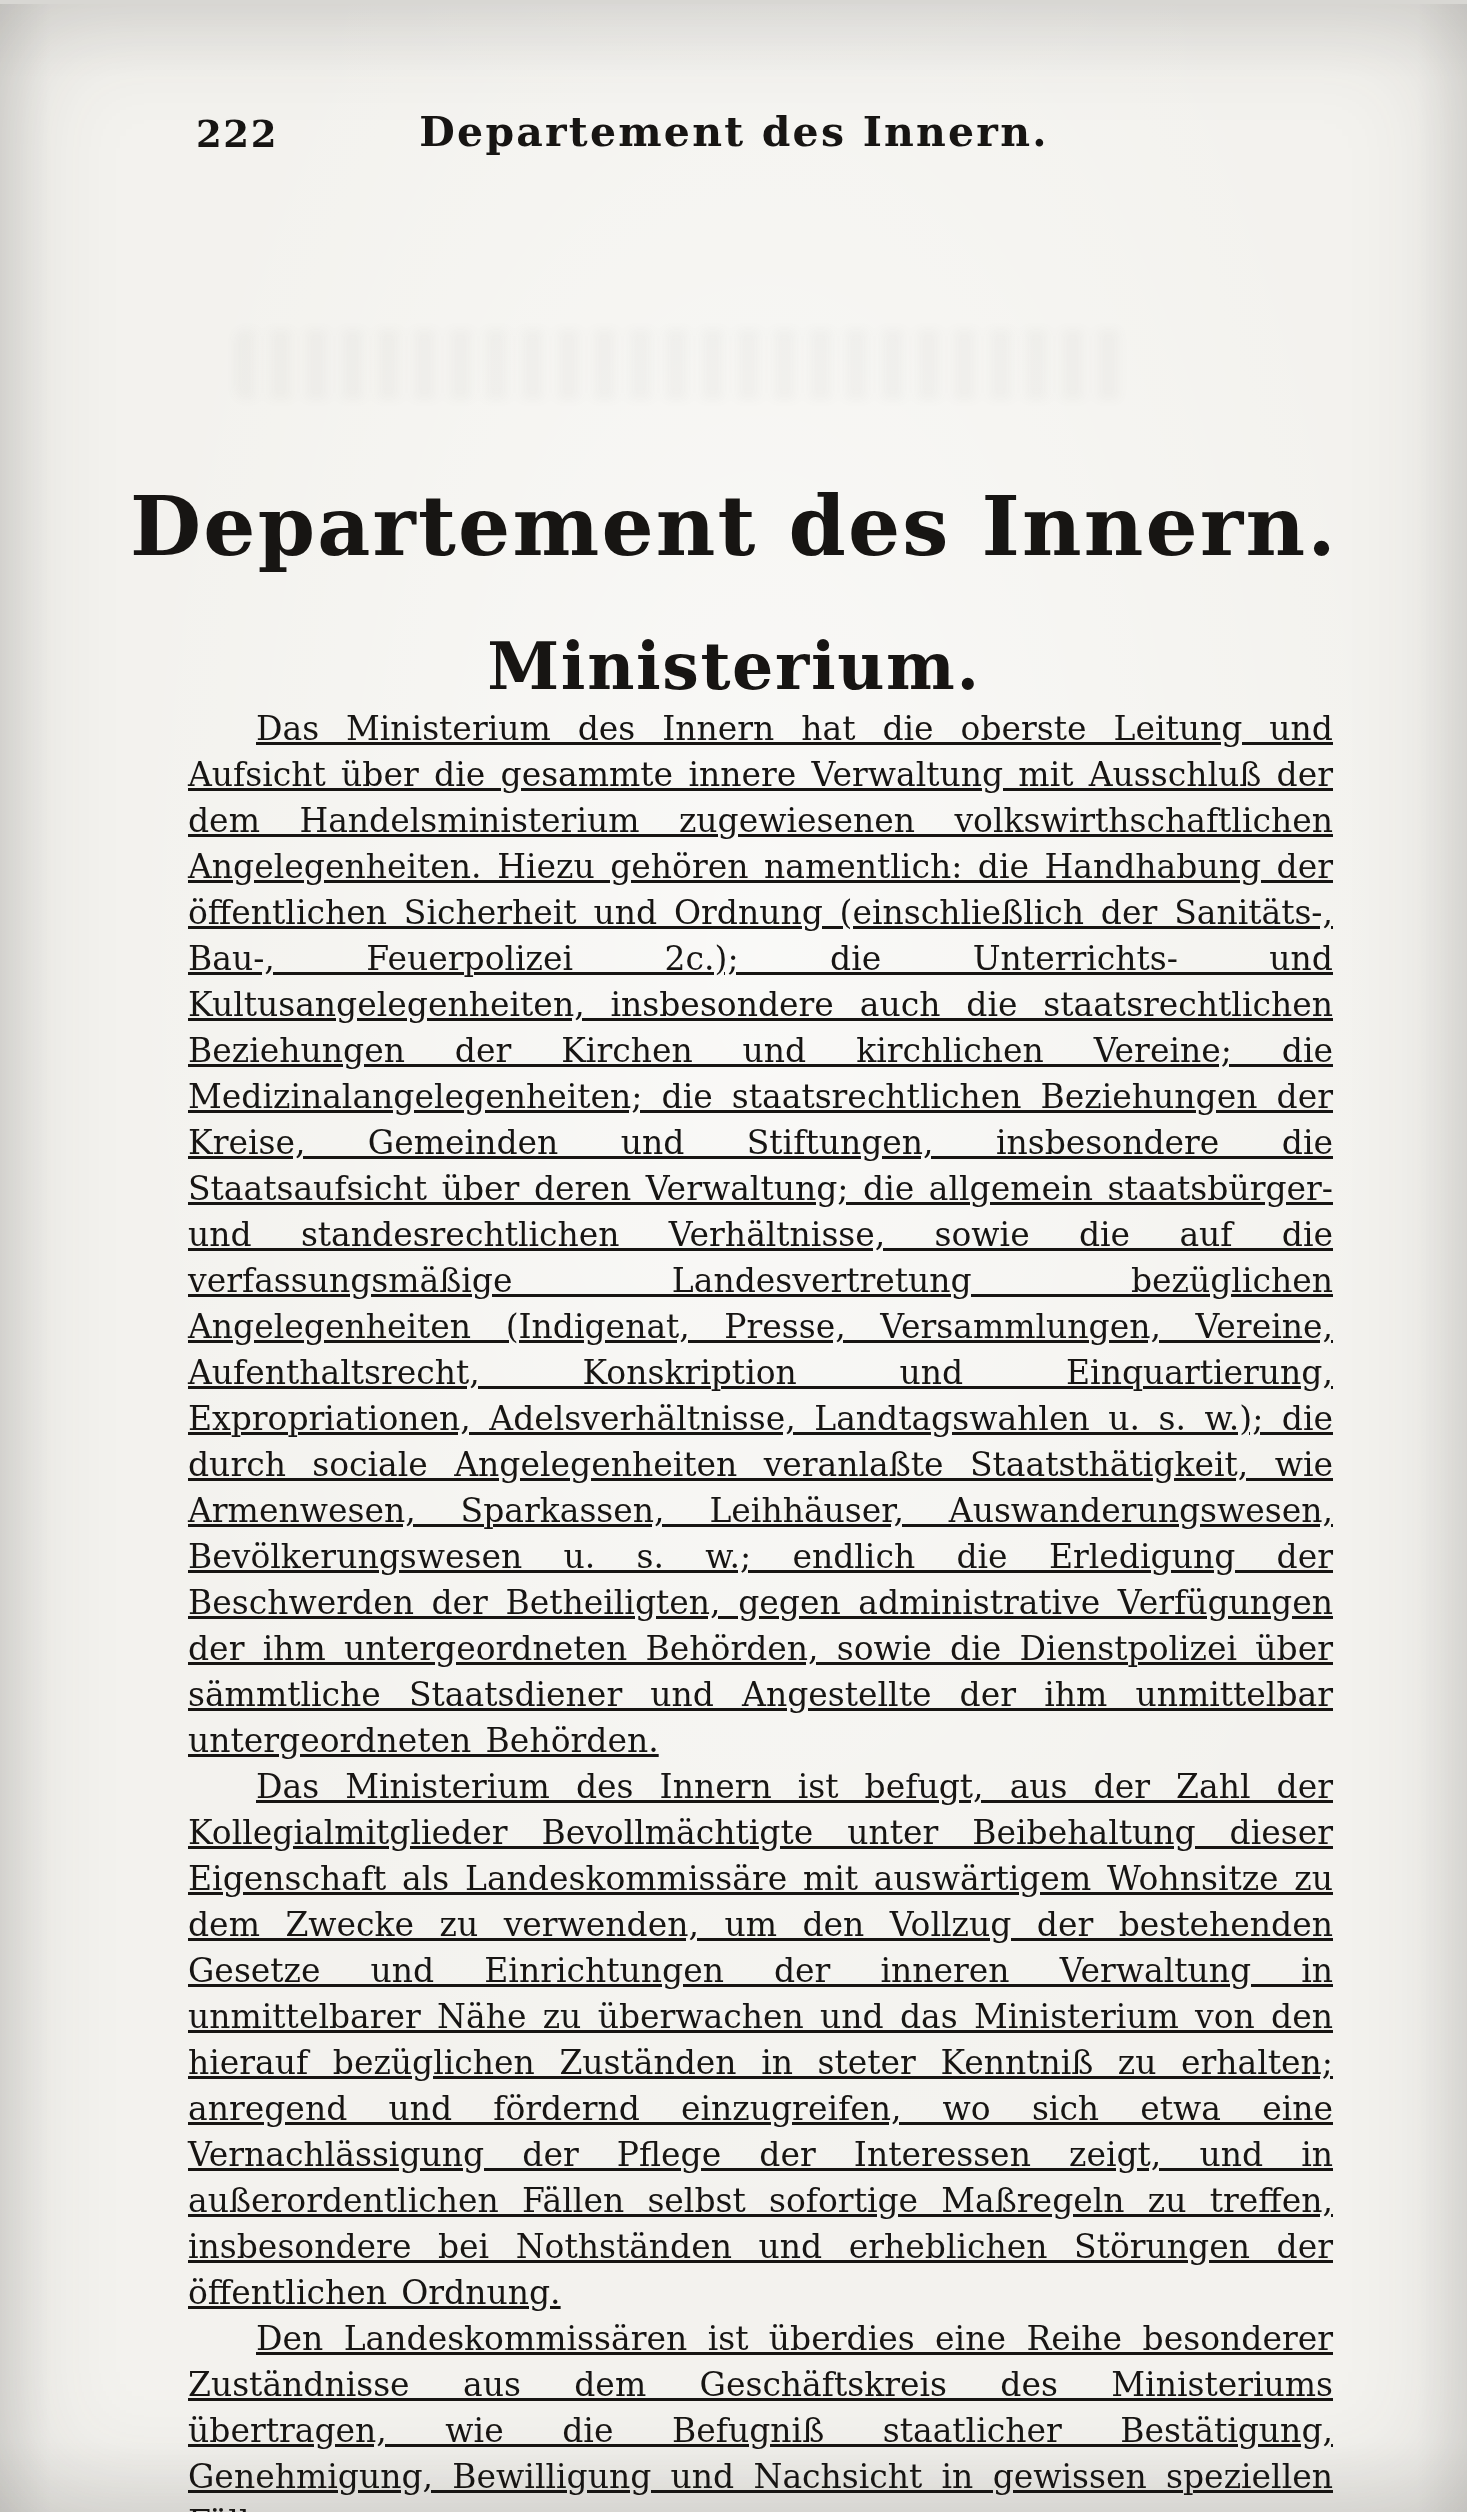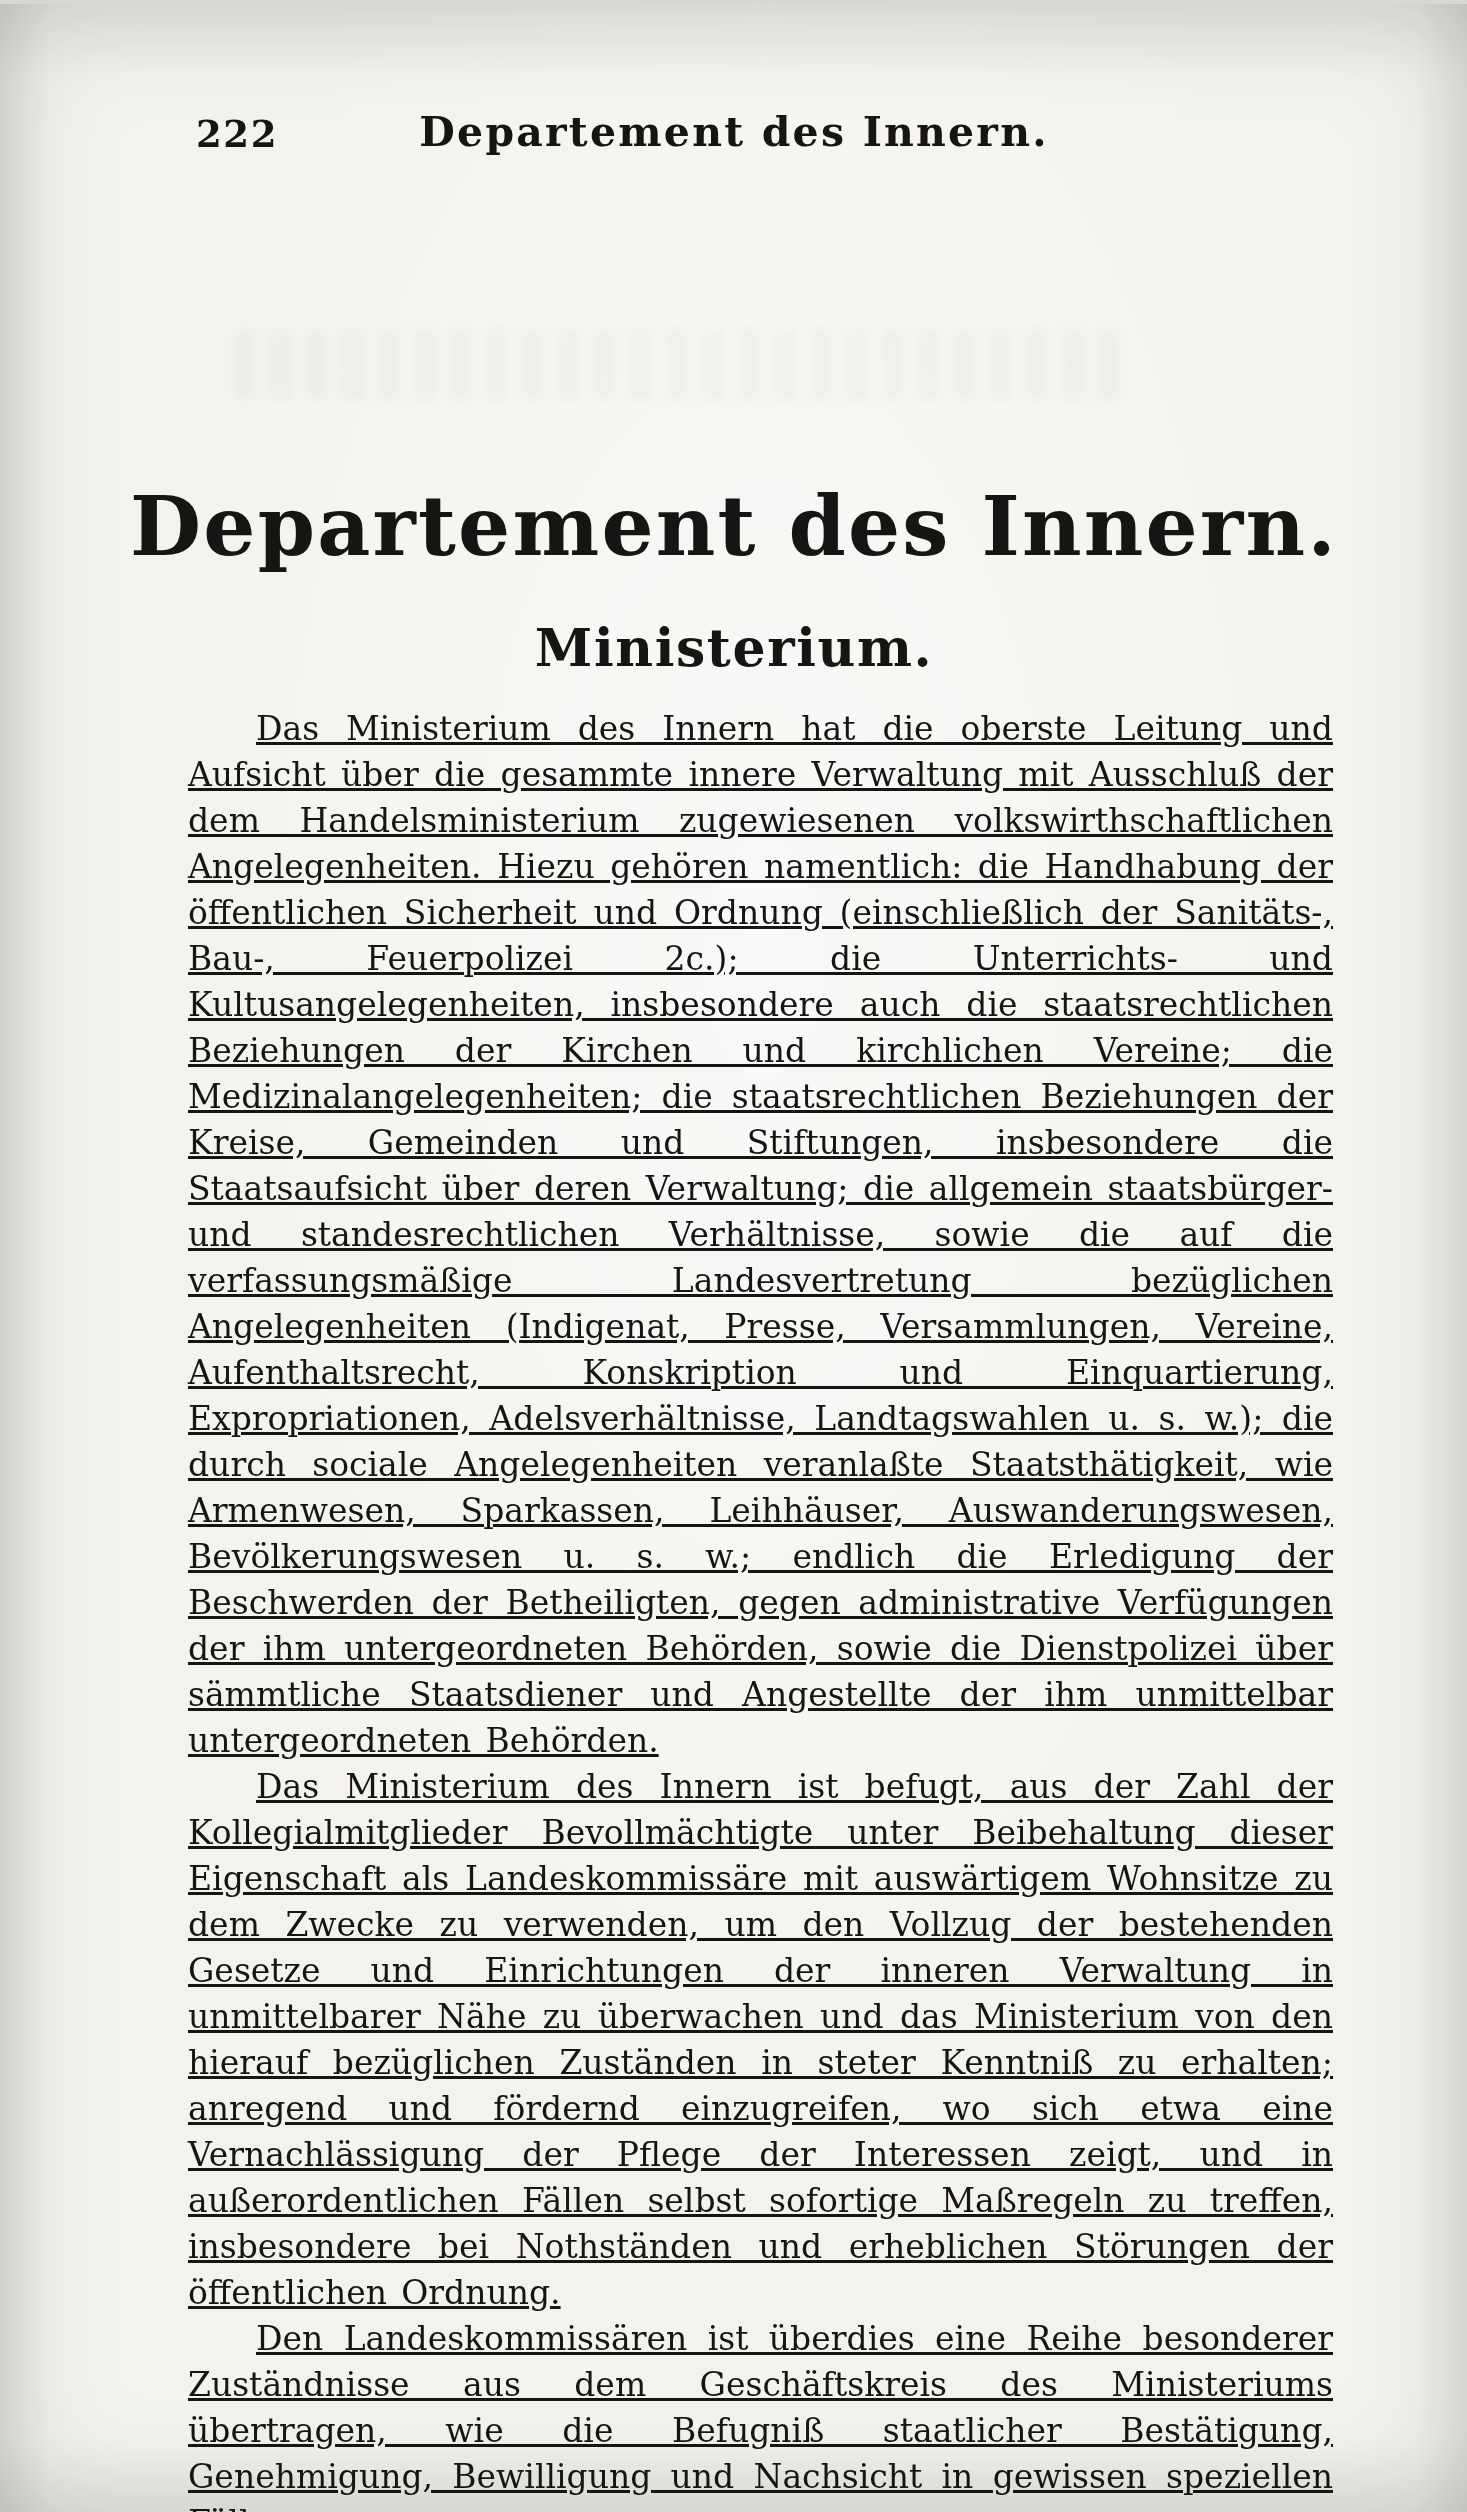--- a/index.html
+++ b/index.html
@@ -64,21 +64,21 @@
     font-size: 82px;
     font-weight: bold;
     letter-spacing: 2.2px;
   }
   .section-title {
     position: absolute;
     top: 570px;
     left: 0;
     width: 100%;
     text-align: center;
-    font-size: 52px;
+    font-size: 65px;
     font-weight: bold;
     letter-spacing: 1.6px;
   }
   .body-text {
     position: absolute;
     top: 702px;
     left: 188px;
     width: 1145px;
     font-size: 33px;
     line-height: 46px;

